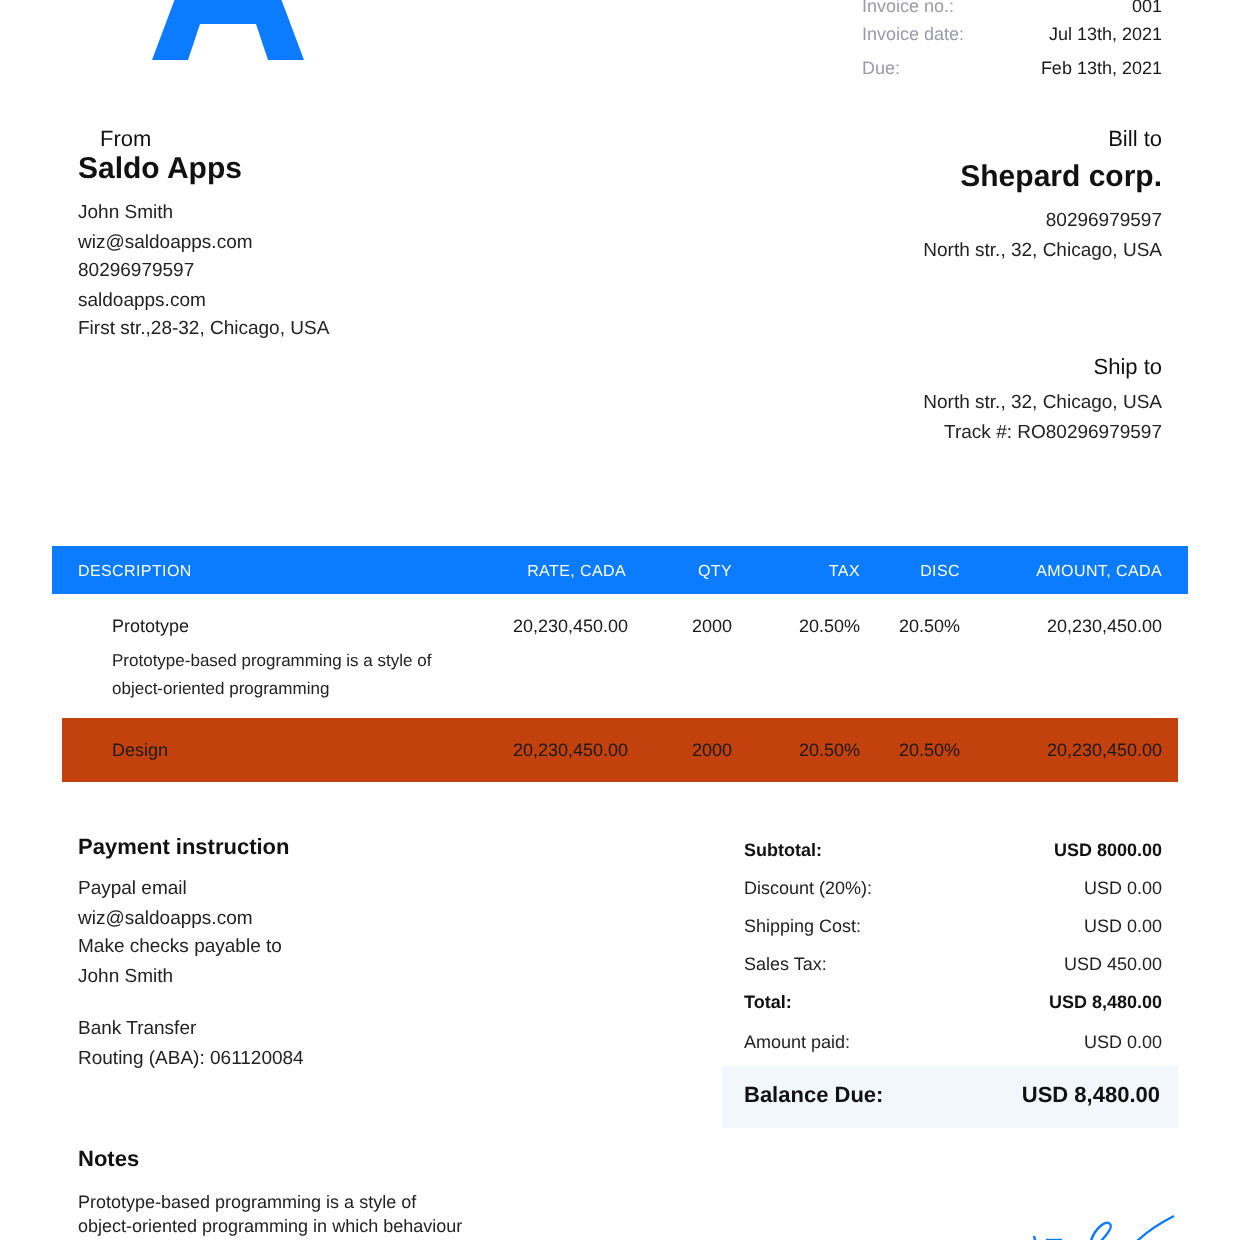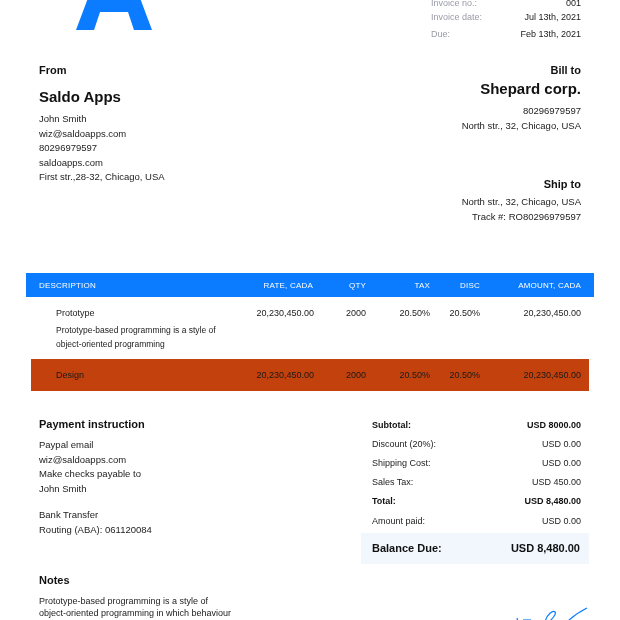--- a/index.html
+++ b/index.html
@@ -9,21 +9,21 @@
 
   
   .logo { left: 74px; top: -34px; width: 80px; height: 64px; }
 
   
   .meta-row { position: absolute; left: 431px; width: 150px; height: 14px; font-size: 9px; display: flex; justify-content: space-between; align-items: center; }
   .meta-label { color: #9a9aa8; }
   .meta-value { color: #1a1a1a; }
 
   
-  .sec-label { font-size: 11px; font-weight: bold; color: #111; }
+  .sec-label { font-size: 11px; font-weight: normal; color: #111; margin-left: 11px; }
   .company { font-size: 15px; font-weight: bold; color: #111; }
   .line { font-size: 9.5px; color: #222; line-height: 14.5px; }
   .right { text-align: right; }
 
   
   .tbl-head { left: 26px; top: 273px; width: 568px; height: 24px; background: #0b7bff; color: #ffffff; font-size: 8px; letter-spacing: 0.2px; }
   .tbl-head span { position: absolute; top: 8px; }
   .row { position: absolute; left: 31px; width: 558px; font-size: 9px; color: #1a1a1a; }
   .row span { position: absolute; padding-left: 17px; }
   .row.shaded { background: #c2410c; }
@@ -57,21 +57,21 @@
     <span class="meta-value">Jul 13th, 2021</span>
   </div>
   <div class="meta-row" style="top:27px;">
     <span class="meta-label">Due:</span>
     <span class="meta-value">Feb 13th, 2021</span>
   </div>
 </div>
 
 <div class="abs" style="left:39px; top:64px;">
   <div class="sec-label">From</div>
-  <div class="company" style="margin-top:12px;">Saldo Apps</div>
+  <div class="company" style="margin-top:0;">Saldo Apps</div>
   <div style="margin-top:7px;">
     <div class="line">John Smith</div>
     <div class="line">wiz@saldoapps.com</div>
     <div class="line">80296979597</div>
     <div class="line">saldoapps.com</div>
     <div class="line">First str.,28-32, Chicago, USA</div>
   </div>
 </div>
 
 <div class="abs right" style="right:39px; top:64px; width:240px;">

